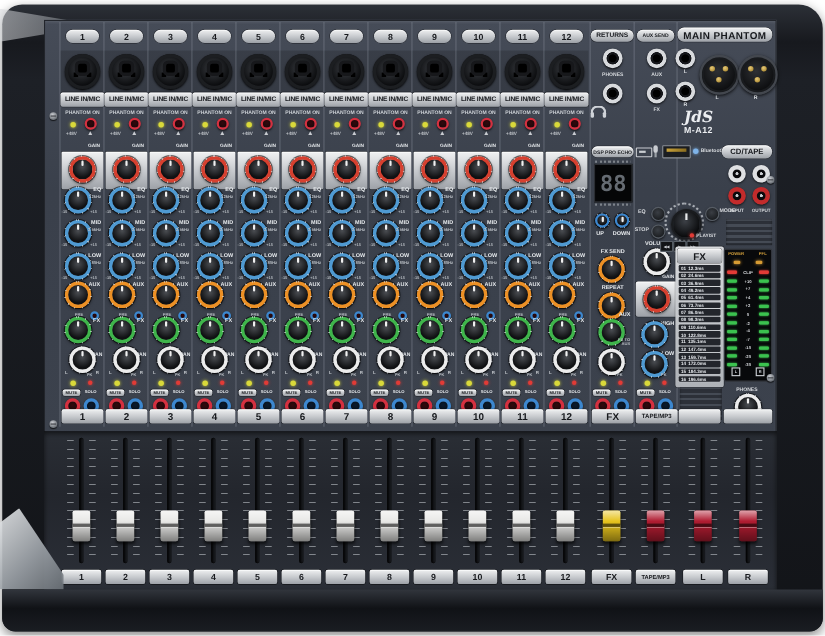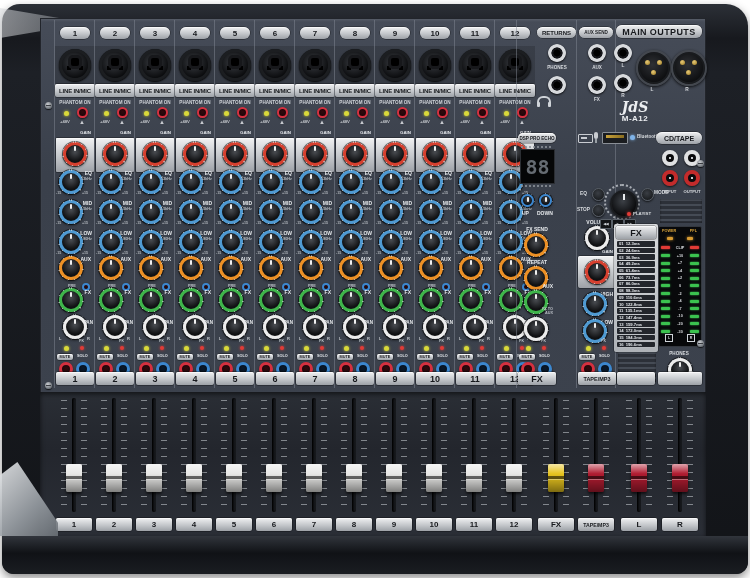--- a/index.html
+++ b/index.html
@@ -724,21 +724,21 @@
         <div class="t c-tpk">PK</div>
         <div class="led c-lpk"></div>
         <div class="chip c-cmute">MUTE</div>
         <div class="t c-tsolo">SOLO</div>
         <div class="rbtn b14 c-bmute"></div>
         <div class="rbtn b14 blue c-bsolo"></div>
         <div class="chip c-bot">12</div>
       </div>
     </div>
 
-  <div class="strip" id="fxstrip" style="left:516px;width:40px">
+  <div class="strip" id="fxstrip" style="left:536px;width:40px">
     <div class="chip pill" style="top:113px;left:1px;width:38px;height:10px;font-size:4.6px">DSP PRO ECHO</div>
     <div class="mdash" style="top:126px;left:4px;width:32px"></div>
     <div class="seg" style="top:129px;left:3px;width:33px;height:33px;font-size:20px">88</div>
     <div class="mdash" style="top:165px;left:4px;width:32px"></div>
     <div class="knob k13" style="top:174px;left:4px;--c:var(--c-solo)"></div>
     <div class="knob k13" style="top:174px;left:22px;--c:var(--c-solo)"></div>
     <div class="t t-b" style="top:191px;left:5px">UP</div>
     <div class="t t-b" style="top:191px;left:20px">DOWN</div>
     <div class="t t-b ctr" style="top:207px;left:0;width:40px">FX SEND</div>
     <div class="knob k24" style="top:213px;left:7px;--c:var(--c-aux)"></div>
@@ -783,21 +783,21 @@
   <div class="t" style="left:537px;top:66px;width:40px;font-size:4.6px;text-align:center">PHONES</div>
   <div class="trs" style="left:548px;top:76px"></div>
   <div class="hp" style="left:537px;top:96px"></div>
 
   <div class="chip pill" style="left:579px;top:27px;width:34px;height:11px;font-size:4.6px">AUX SEND</div>
   <div class="trs" style="left:588px;top:44px"></div>
   <div class="t" style="left:579px;top:66px;width:36px;font-size:4.6px;text-align:center">AUX</div>
   <div class="trs" style="left:588px;top:76px"></div>
   <div class="t" style="left:579px;top:98px;width:36px;font-size:4.6px;text-align:center">FX</div>
 
-  <div class="chip pill" style="left:616px;top:25px;width:86px;height:13px;font-size:9px;letter-spacing:.4px">MAIN OUTPUTS</div>
+  <div class="chip pill" style="left:616px;top:25px;width:86px;height:13px;font-size:9px;letter-spacing:.4px">MAIN PHANTOM</div>
   <div class="trs" style="left:614px;top:44px"></div>
   <div class="t" style="left:614px;top:64px;width:18px;font-size:4.8px;text-align:center">L</div>
   <div class="trs" style="left:614px;top:74px"></div>
   <div class="t" style="left:614px;top:94px;width:18px;font-size:4.8px;text-align:center">R</div>
   <div class="xlr" style="left:636px;top:50px">
     <i class="pin" style="left:7px;top:8px"></i>
       <i class="pin" style="left:19px;top:8px"></i>
       <i class="pin" style="left:13px;top:18px"></i>
   </div>
   <div class="xlr" style="left:671px;top:50px">

